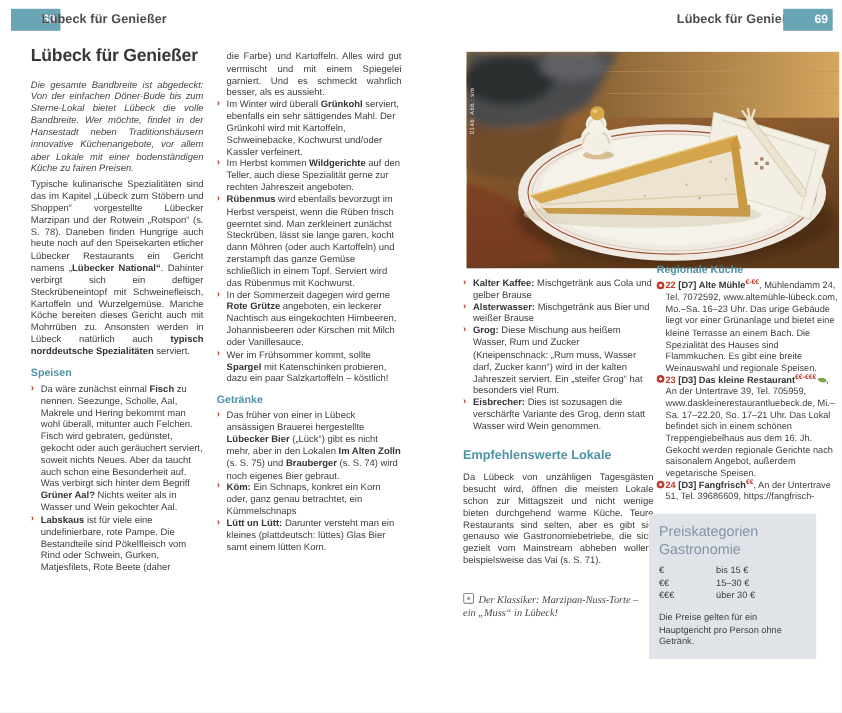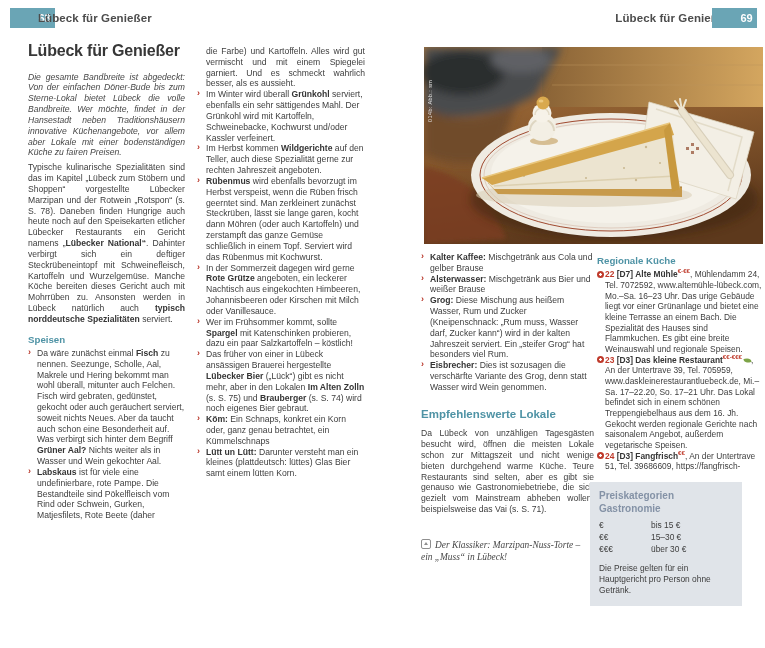--- a/index.html
+++ b/index.html
@@ -13,21 +13,21 @@
   .pagenum.hr{right:8px}
   .htitle{position:absolute;top:12px;font-size:11.5px;font-weight:bold;color:#4c4c4c;letter-spacing:.1px}
   .htitle.htl{left:38px}
   .htitle.htr{right:36px}
 
   
   .col{position:absolute;font-size:8.6px;line-height:1.26;}
   #col1{left:28px;top:42px;width:157px}
   #col2{left:197px;top:46px;width:168px}
   #col3{left:421px;top:252px;width:173px}
-  #col4{left:597px;top:255px;width:168px;font-size:8.4px;line-height:1.27}
+  #col4{left:597px;top:240px;width:168px;font-size:8.4px;line-height:1.27}
 
   h1.title{font-size:16px;line-height:1.1;margin:0 0 12px;color:#373737;letter-spacing:-.2px;font-weight:bold}
   .intro{font-style:italic;text-align:justify;margin:0 0 4px;color:#474747}
   h2.sec{color:#4f93a5;font-size:11.5px;margin:11px 0 7px;font-weight:bold}
   h3.sub{color:#4f93a5;font-size:9.7px;margin:9px 0 2px;font-weight:bold}
   p.just{text-align:justify;margin:0}
   .run-b{font-weight:bold;color:#353535}
   .run-i{}
 
   ul.blt{list-style:none;margin:0;padding:0}
@@ -54,21 +54,21 @@
           margin-right:1px;vertical-align:-0.5px}
   .enum{color:#bf3a2b;font-weight:bold}
   .egrid{font-weight:bold;color:#353535}
   .ename{font-weight:bold;color:#353535}
   sup.eprice{color:#bf3a2b;font-size:6.2px;font-weight:bold;line-height:0}
   .leaf-icon{display:inline-block;width:7px;height:5px;background:#7da447;border-radius:0 80% 0 80%;
              margin-left:2px;transform:rotate(-18deg)}
 
   
   #pricebox{background:#e0e4e9;margin-top:10px;margin-left:-7px;padding:8px 9px 11px;width:152px;box-sizing:border-box}
-  #pricebox h4{margin:0 0 5px;color:#8492a6;font-size:10px;font-weight:bold}
+  #pricebox h4{margin:0 0 5px;color:#8492a6;font-size:13px;font-weight:normal}
   .prow{display:flex;margin:1px 0}
   .psym{width:52px;color:#3d3d3d}
   .pnote{margin-top:9px}
 </style>
 </head>
 <body>
 
 <div class="page">
 
   <div class="pagenum hl">68</div>
@@ -89,20 +89,21 @@
 
   <div class="col" id="col2">
     <p class="just" style="padding-left:9px;margin-bottom:0">die Farbe) und Kartoffeln. Alles wird gut vermischt und mit einem Spiegelei garniert. Und es schmeckt wahrlich besser, als es aussieht.</p>
     <ul class="blt">
       <li><span>Im Winter wird überall </span><span class="run-b">Grünkohl</span><span> serviert, ebenfalls ein sehr sättigendes Mahl. Der Grünkohl wird mit Kartoffeln, Schweinebacke, Kochwurst und/oder Kassler verfeinert.</span></li>
       <li><span>Im Herbst kommen </span><span class="run-b">Wildgerichte</span><span> auf den Teller, auch diese Spezialität gerne zur rechten Jahreszeit angeboten.</span></li>
       <li><span class="run-b">Rübenmus</span><span> wird ebenfalls bevorzugt im Herbst verspeist, wenn die Rüben frisch geerntet sind. Man zerkleinert zunächst Steckrüben, lässt sie lange garen, kocht dann Möhren (oder auch Kartoffeln) und zerstampft das ganze Gemüse schließlich in einem Topf. Serviert wird das Rübenmus mit Kochwurst.</span></li>
       <li><span>In der Sommerzeit dagegen wird gerne </span><span class="run-b">Rote Grütze</span><span> angeboten, ein leckerer Nachtisch aus eingekochten Himbeeren, Johannisbeeren oder Kirschen mit Milch oder Vanillesauce.</span></li>
       <li><span>Wer im Frühsommer kommt, sollte </span><span class="run-b">Spargel</span><span> mit Katenschinken probieren, dazu ein paar Salzkartoffeln – köstlich!</span></li>
     </ul>
+    <h3 class="sub">Getränke</h3>
     <ul class="blt">
       <li><span>Das früher von einer in Lübeck ansässigen Brauerei hergestellte </span><span class="run-b">Lübecker Bier</span><span> („Lück“) gibt es nicht mehr, aber in den Lokalen </span><span class="run-b">Im Alten Zolln</span><span> (s. S. 75) und </span><span class="run-b">Brauberger</span><span> (s. S. 74) wird noch eigenes Bier gebraut.</span></li>
       <li><span class="run-b">Köm:</span><span> Ein Schnaps, konkret ein Korn oder, ganz genau betrachtet, ein Kümmelschnaps</span></li>
       <li><span class="run-b">Lütt un Lütt:</span><span> Darunter versteht man ein kleines (plattdeutsch: </span><span class="run-i">lüttes</span><span>) Glas Bier samt einem </span><span class="run-i">lütten</span><span> Korn.</span></li>
     </ul>
   </div>
 
   <svg id="photo" viewBox="0 0 339 197" aria-hidden="true">
     <defs>
       <linearGradient id="wood" x1="0" y1="0" x2="0.25" y2="1">

